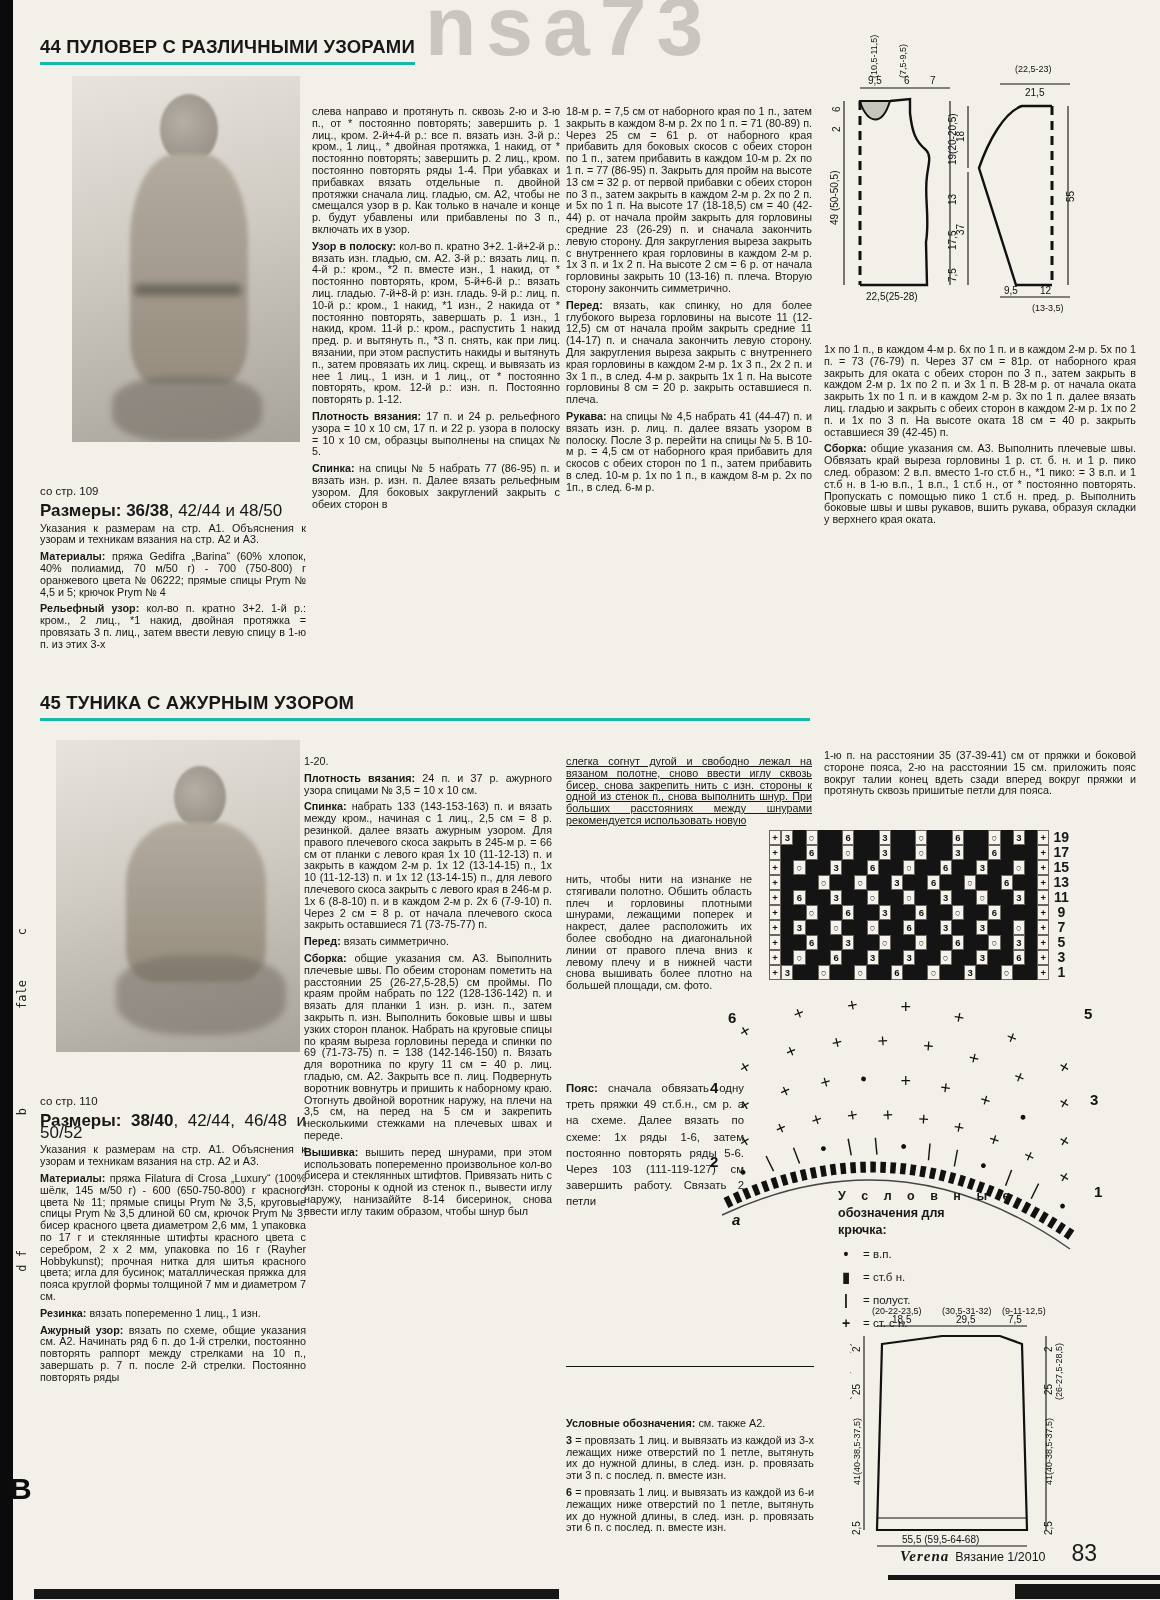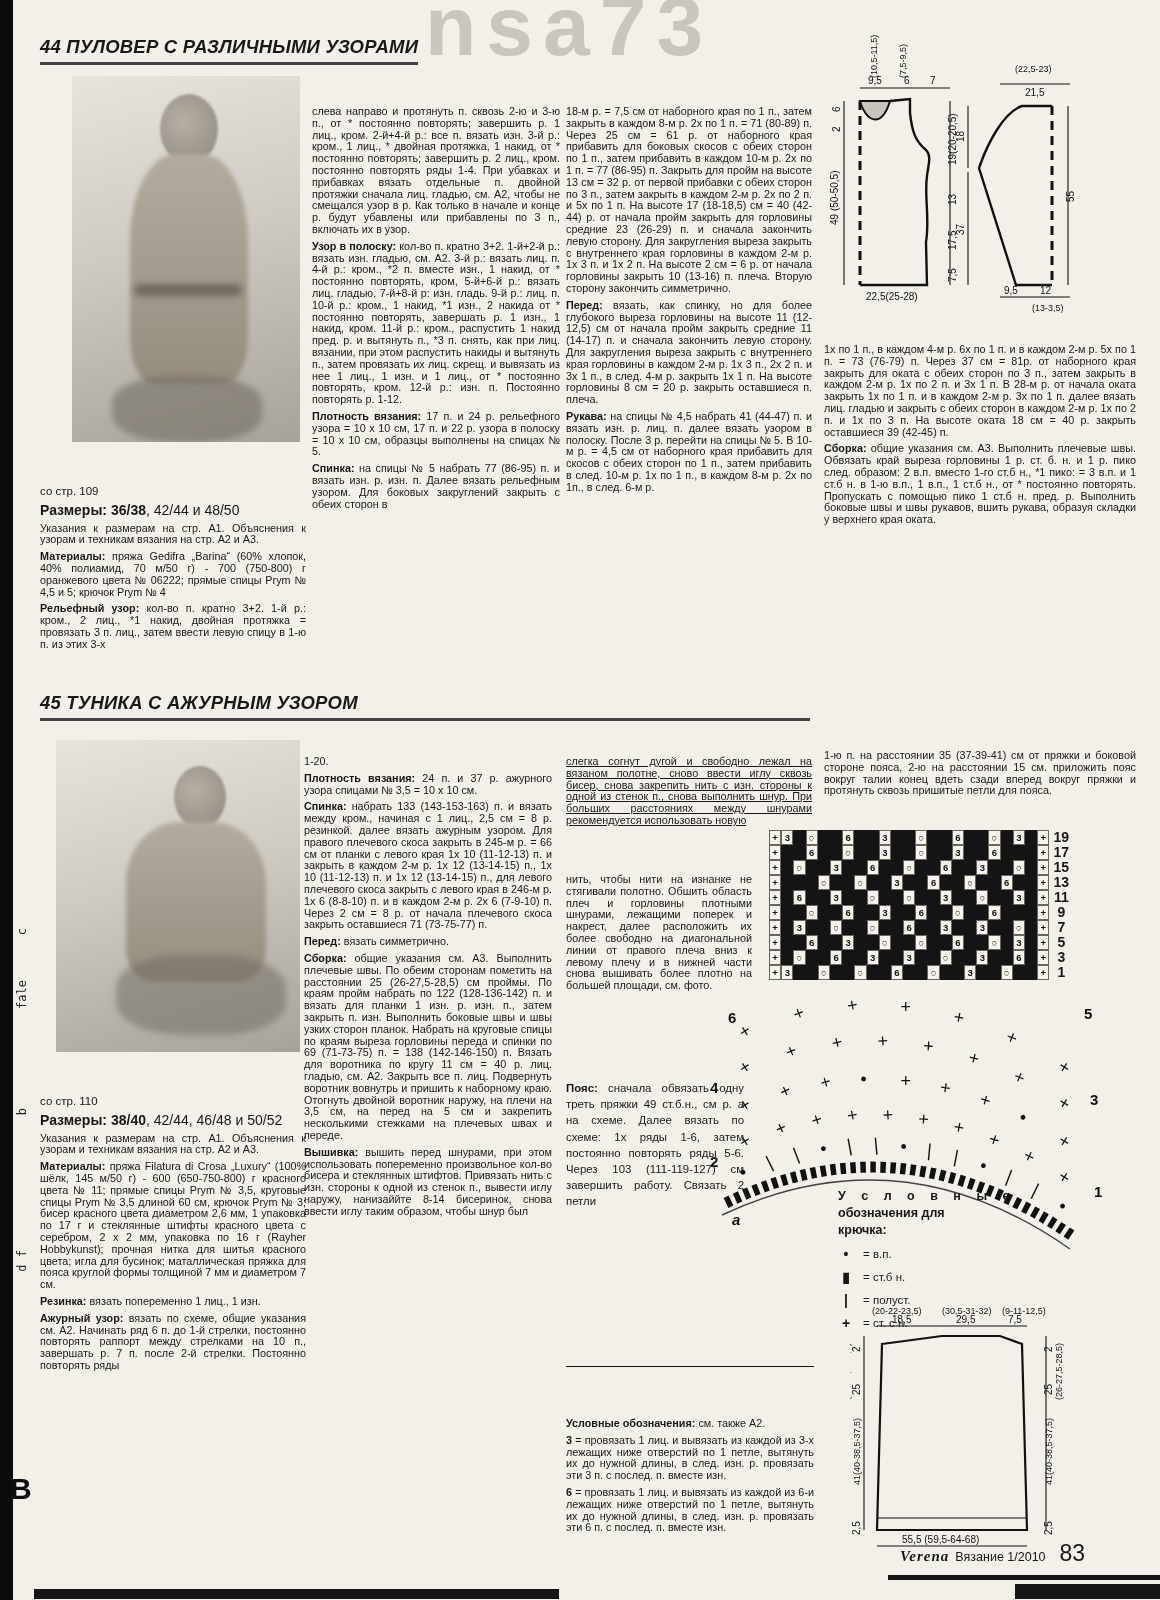--- a/index.html
+++ b/index.html
@@ -9,33 +9,33 @@
   
   .scan-left{position:absolute;left:0;top:0;width:13px;height:1600px;background:#0b0b0b;}
   .scan-bar{position:absolute;background:#161616;}
   .watermark{position:absolute;left:425px;top:-22px;font-size:84px;font-weight:700;
              color:rgba(168,163,155,.55);letter-spacing:10px;}
   .margin-mark{position:absolute;left:15px;writing-mode:vertical-rl;transform:rotate(180deg);
                font-size:12px;color:#222;font-family:"DejaVu Sans Mono",monospace;}
   .margin-letter{position:absolute;left:10px;top:1472px;font-size:30px;font-weight:700;color:#0d0d0d;}
   
   .sec-title{position:absolute;font-size:18.5px;font-weight:700;letter-spacing:.2px;
-             border-bottom:3px solid #404040;padding-bottom:4px;white-space:nowrap;font-style:italic;}
+             border-bottom:3px solid #14b8a6;padding-bottom:4px;white-space:nowrap;}
   
   .photo{position:absolute;background:linear-gradient(165deg,#e7e4de 0%,#cfcbc3 45%,#a7a29a 100%);
          overflow:hidden;}
   .ph-head{position:absolute;border-radius:50%;background:radial-gradient(circle at 40% 40%,#b5afa5,#8d877d);filter:blur(1px);}
   .ph-body{position:absolute;border-radius:38% 38% 20% 20%;background:linear-gradient(#b3ab9e,#968d7f);filter:blur(2px);}
   .ph-dark{position:absolute;background:#6f695f;filter:blur(3px);border-radius:40%;}
   .cap{margin:0 0 7px;font-size:11.5px;}
   
   .col{position:absolute;font-size:10.8px;line-height:11.8px;text-align:justify;margin-top:38px;}
   .para{margin:0 0 5px;}
   .para b{font-weight:700;}
-  .sizes{margin:0 0 6px;font-size:14px;}
+  .sizes{margin:0 0 6px;font-size:17px;}
   .rule{position:absolute;height:0;border-top:1.6px solid #111;}
   
   #chart-grid{position:absolute;left:769px;top:830px;}
   .crow{display:flex;height:15px;}
   .ccell{width:12.2px;height:15px;box-sizing:border-box;border:0.5px solid #6a665f;
          background:#f6f3ed;font-size:9.5px;line-height:14px;text-align:center;font-weight:700;color:#111;}
   .ccell.blk{background:#141414;border-color:#141414;}
   .cnum{width:24px;font-size:14px;line-height:15px;text-align:center;font-weight:700;}
   
   svg text{font-family:"Liberation Sans",sans-serif;fill:#111;}
@@ -44,21 +44,21 @@
   .fsym{font-size:18px;font-weight:400;}
   .flabel{font-size:15px;font-weight:700;}
   
   .cl-title{font-weight:700;font-size:12.5px;line-height:17px;margin:0;}
   .cl-item{display:flex;align-items:center;gap:9px;margin-top:7px;font-size:11.5px;}
   .cl-sym{width:16px;text-align:center;font-size:14px;font-weight:700;}
   
   .footer{position:absolute;left:900px;top:1540px;width:258px;display:flex;align-items:baseline;gap:6px;}
   .brand{font-family:"Liberation Serif",serif;font-style:italic;font-weight:700;font-size:15px;letter-spacing:1px;}
   .issue{font-size:12.5px;}
-  .pageno{font-size:23px;margin-left:8px;}
+  .pageno{font-size:23px;margin-left:20px;}
 </style>
 </head>
 <body>
 
 <div class="page">
 
   <div class="scan-left"></div>
   <div class="scan-bar" style="left:34px;top:1589px;width:525px;height:10px;"></div>
   <div class="scan-bar" style="left:888px;top:1575px;width:272px;height:5px;"></div>
   <div class="scan-bar" style="left:1015px;top:1584px;width:145px;height:15px;"></div>

